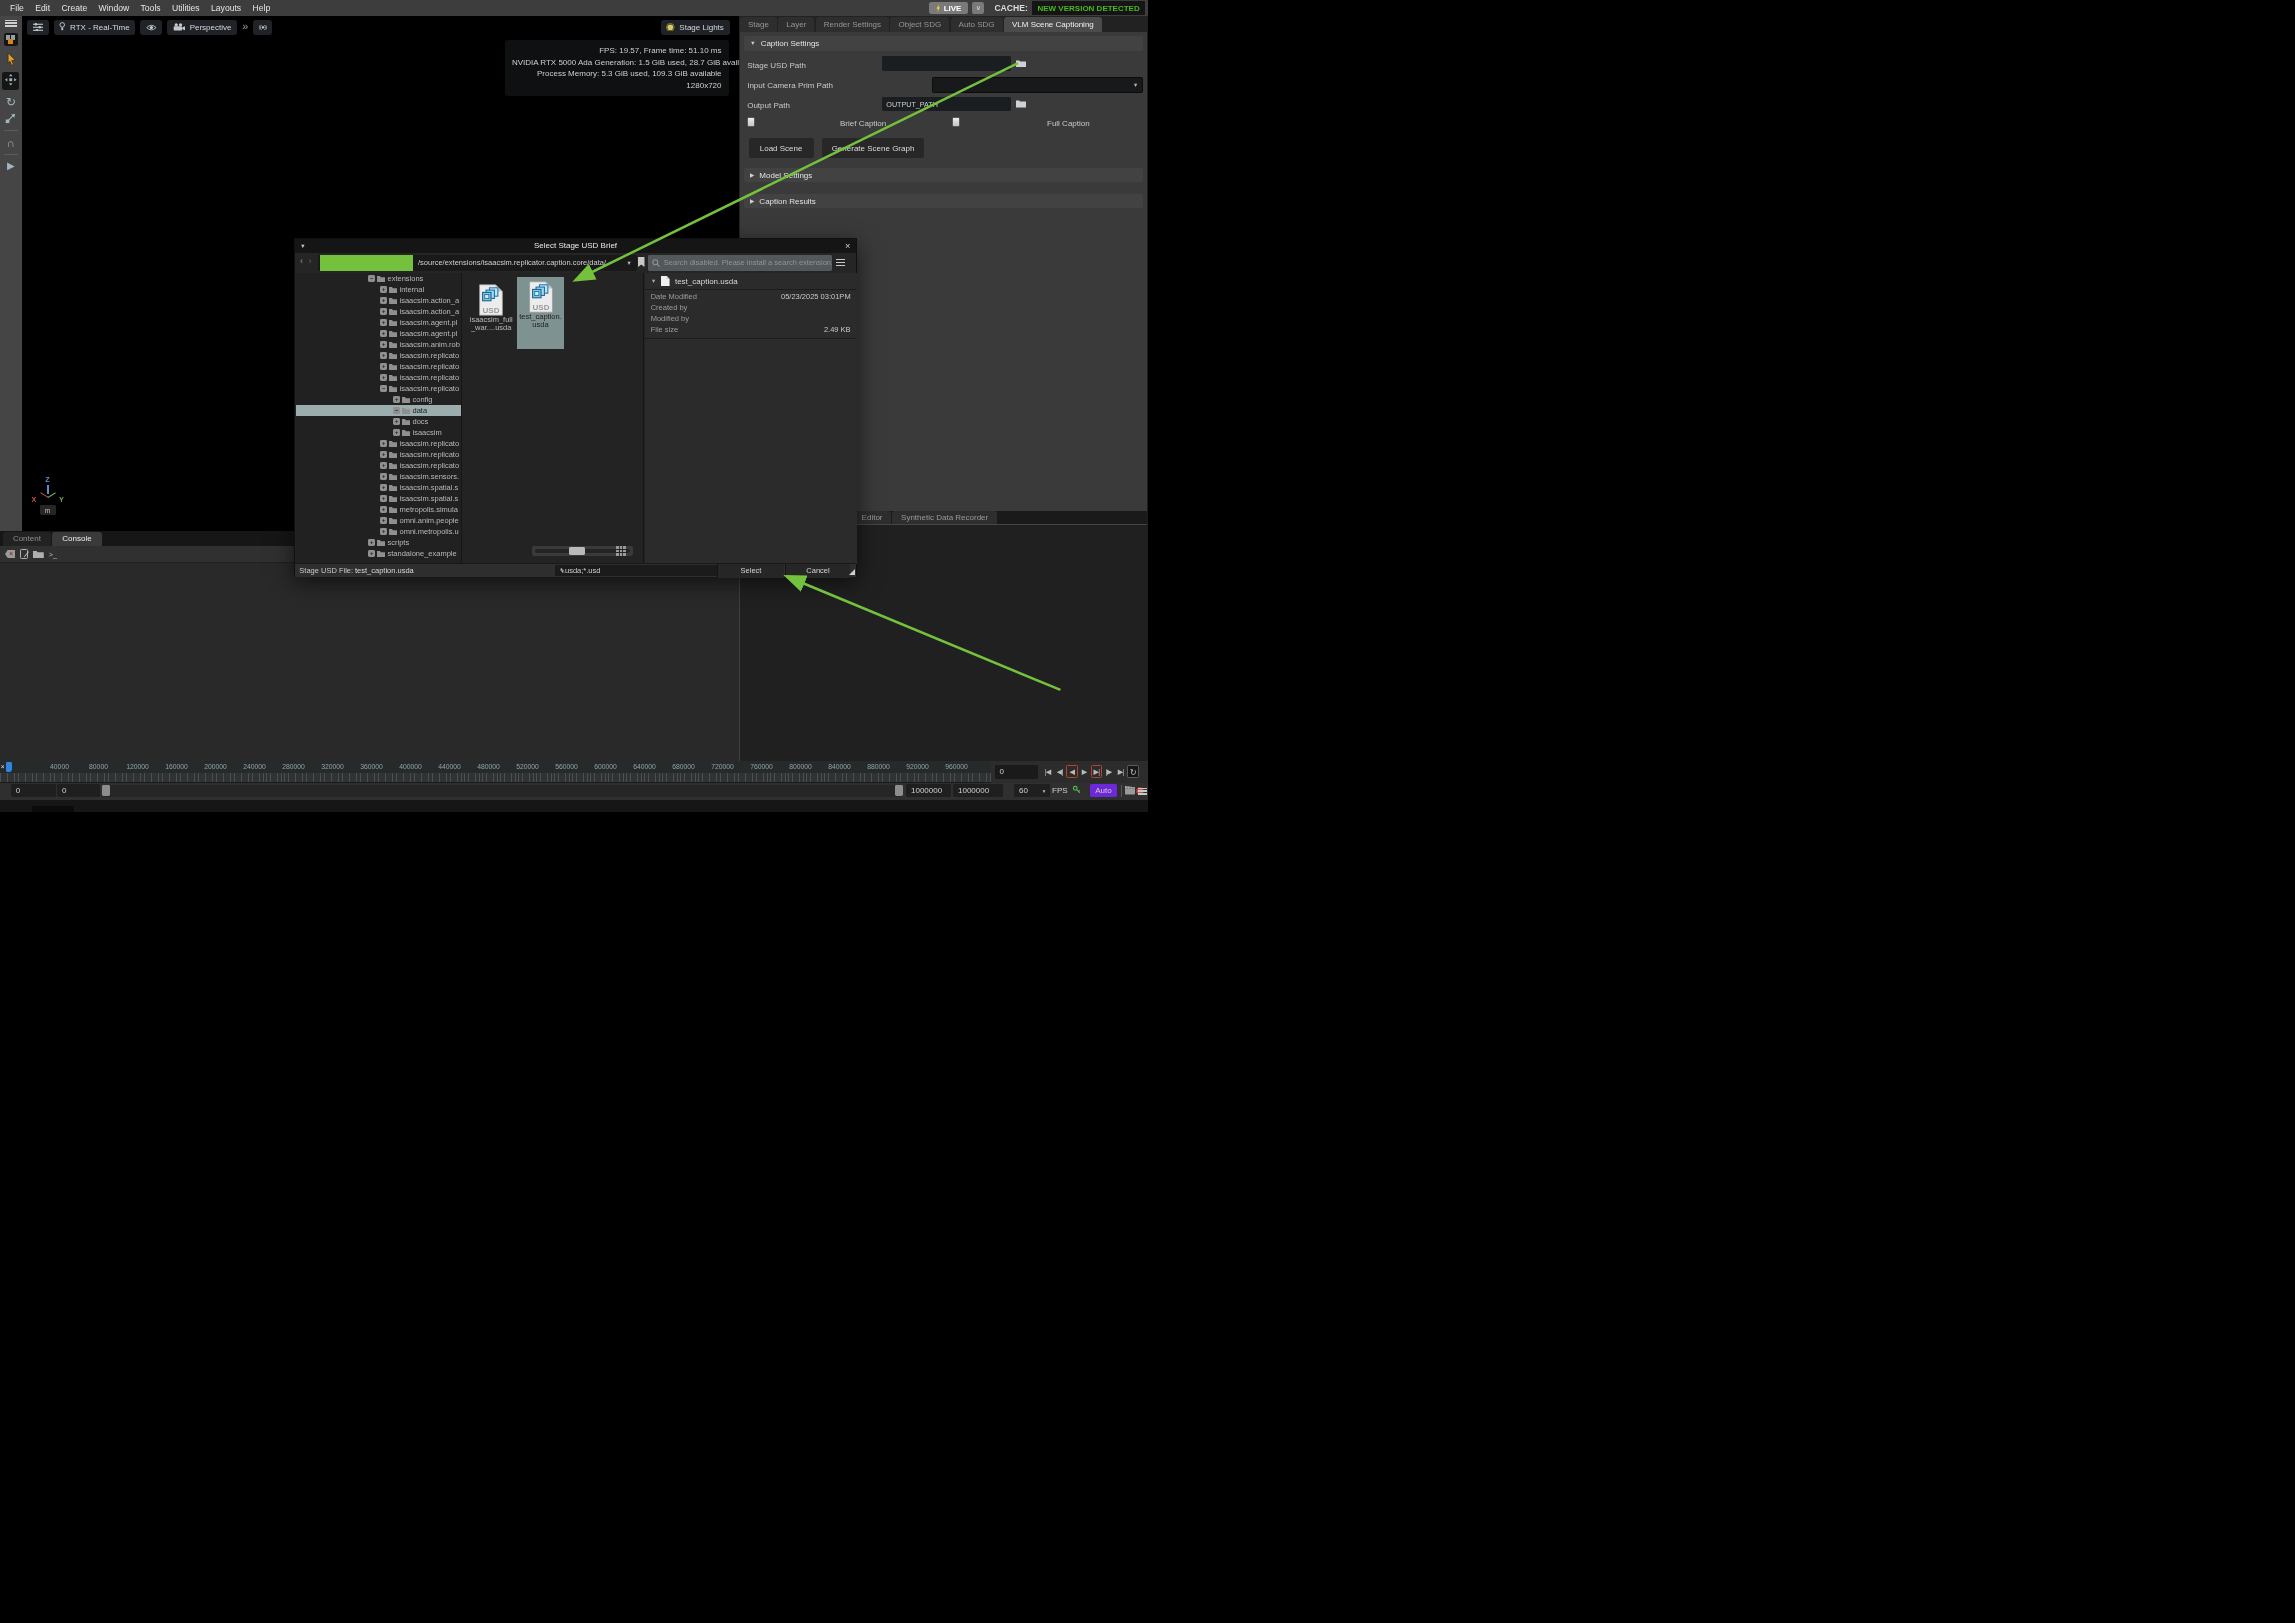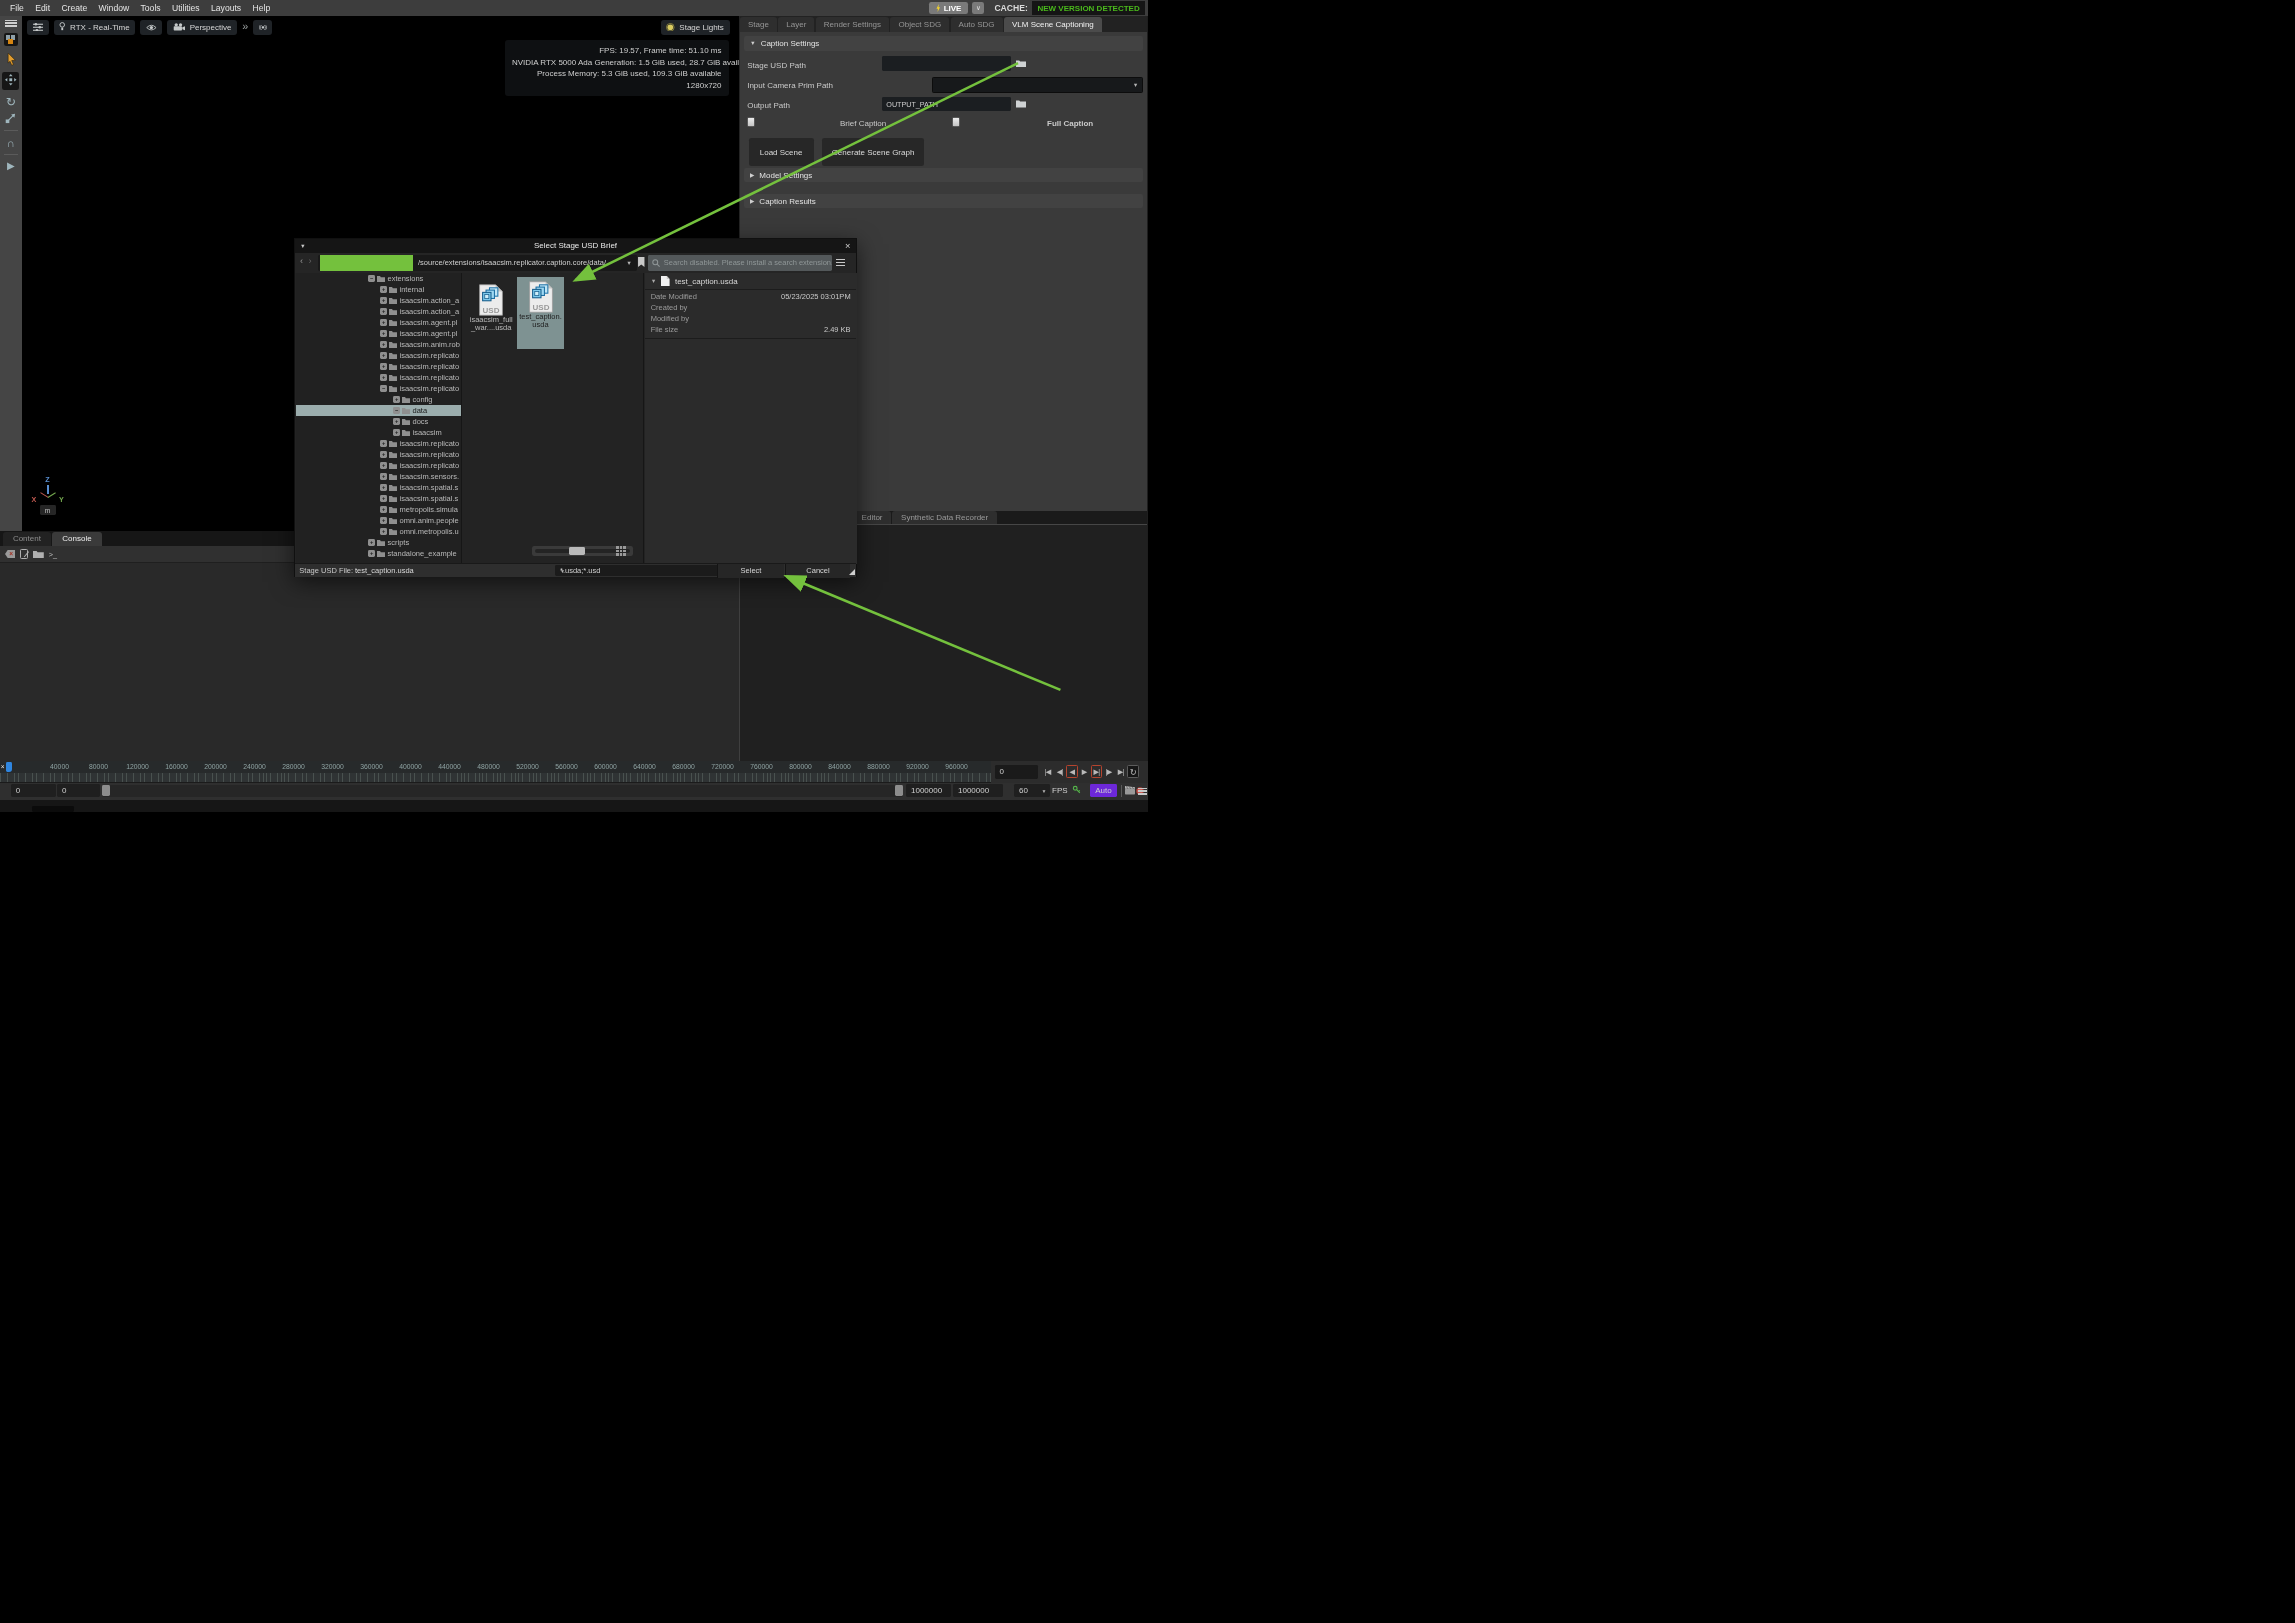--- a/index.html
+++ b/index.html
@@ -74,21 +74,21 @@
   .sect-tri { color:#cfcfcf; font-size:5.7px; }
   .sect-lbl { color:#e2e2e2; font-size:8px; }
   .rp-label { position:absolute; color:#c9c9c9; font-size:8px; white-space:nowrap; }
   .rp-input { position:absolute; background:#1b1e21; border-radius:1.4px; height:14.4px;
               color:#cfcfcf; font-size:7.2px; display:flex; align-items:center; padding:0 4.3px; }
   .rp-combo { position:absolute; background:#17191b; border:0.7px solid #0c0c0c; border-radius:1.4px; height:16px; }
   .rp-combo .dd { position:absolute; right:3.6px; top:4.3px; color:#b5b5b5; font-size:5.7px; }
   .folder-ic { position:absolute; width:10px; height:8.6px; }
   .checkbox { position:absolute; width:8px; height:10px; border:0.7px solid #5a5a5a; border-radius:1.4px;
               background:linear-gradient(#ececec,#c4c4c4); }
-  .rp-btn { position:absolute; height:28px; background:#272727; border-radius:2.2px; color:#dcdcdc;
+  .rp-btn { position:absolute; height:20px; background:#272727; border-radius:2.2px; color:#dcdcdc;
             font-size:8px; display:flex; align-items:center; justify-content:center; }
 
   
   #bottom-right { position:absolute; left:739px; top:511px; width:408px; height:250px; background:#202020;
                   border-left:0.7px solid #3f3f3f; }
   #br-tabs { height:14.4px; background:#1a1a1a; display:flex; gap:1.4px; padding-left:113px; align-items:flex-end;
              border-bottom:1.4px solid #464646; }
   .br-tab { height:13.6px; background:#2e2e2e; color:#9a9a9a; font-size:8px; display:flex; align-items:center;
             padding:0 8.6px; border-radius:2.9px 2.9px 0 0; white-space:nowrap; }
 
@@ -383,21 +383,21 @@
       <span class="rp-label" style="left:7.2px;top:69px;">Output Path</span>
       <div class="rp-input" style="left:142px;top:65px;width:129px;">
         <span>OUTPUT_PATH</span>
       </div>
       <svg class="folder-ic" style="left:276px;top:67px;" viewBox="0 0 14 12">
         <path d="M0 2 h4.5 l1.3 1.6 H14 V12 H0 z" fill="#cfd2d3"></path>
       </svg>
       <span class="checkbox" style="left:7.2px;top:85px;"></span>
       <span class="rp-label" style="left:100px;top:87px;">Brief Caption</span>
       <span class="checkbox" style="left:212px;top:85px;"></span>
-      <span class="rp-label" style="left:307px;top:87px;font-weight:bold;">Full Caption</span>
+      <span class="rp-label" style="left:307px;top:87px;">Full Caption</span>
       <div class="rp-btn" style="left:8.6px;top:106px;width:65px;">Load Scene</div>
       <div class="rp-btn" style="left:82px;top:106px;width:102px;">Generate Scene Graph</div>
       <div class="sect-bar" style="top:136px;">
         <span class="sect-tri">▶</span>
         <span class="sect-lbl">Model Settings</span>
       </div>
       <div class="sect-bar" style="top:162px;">
         <span class="sect-tri">▶</span>
         <span class="sect-lbl">Caption Results</span>
       </div>

